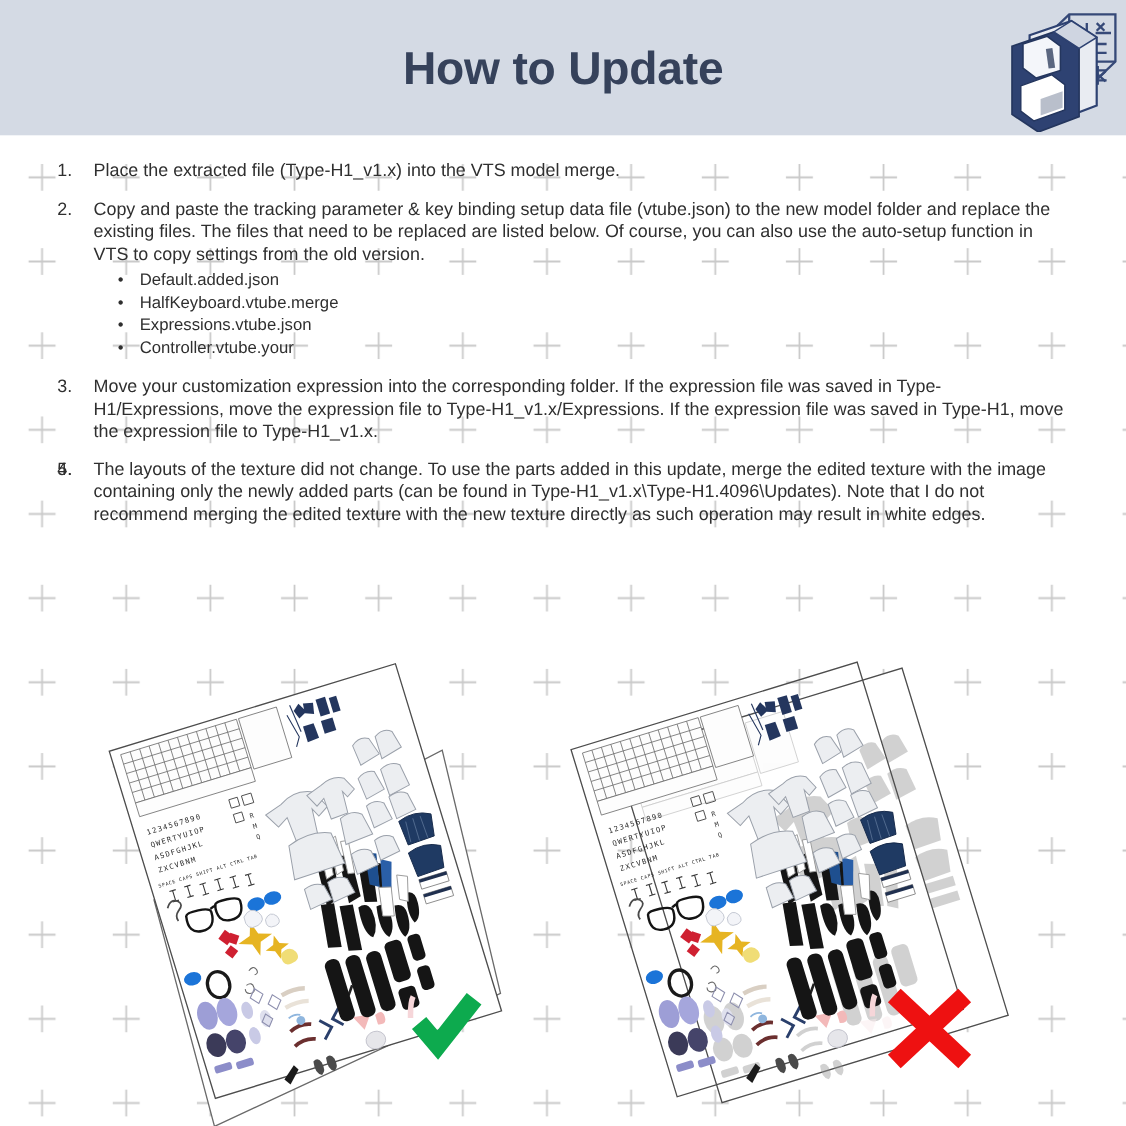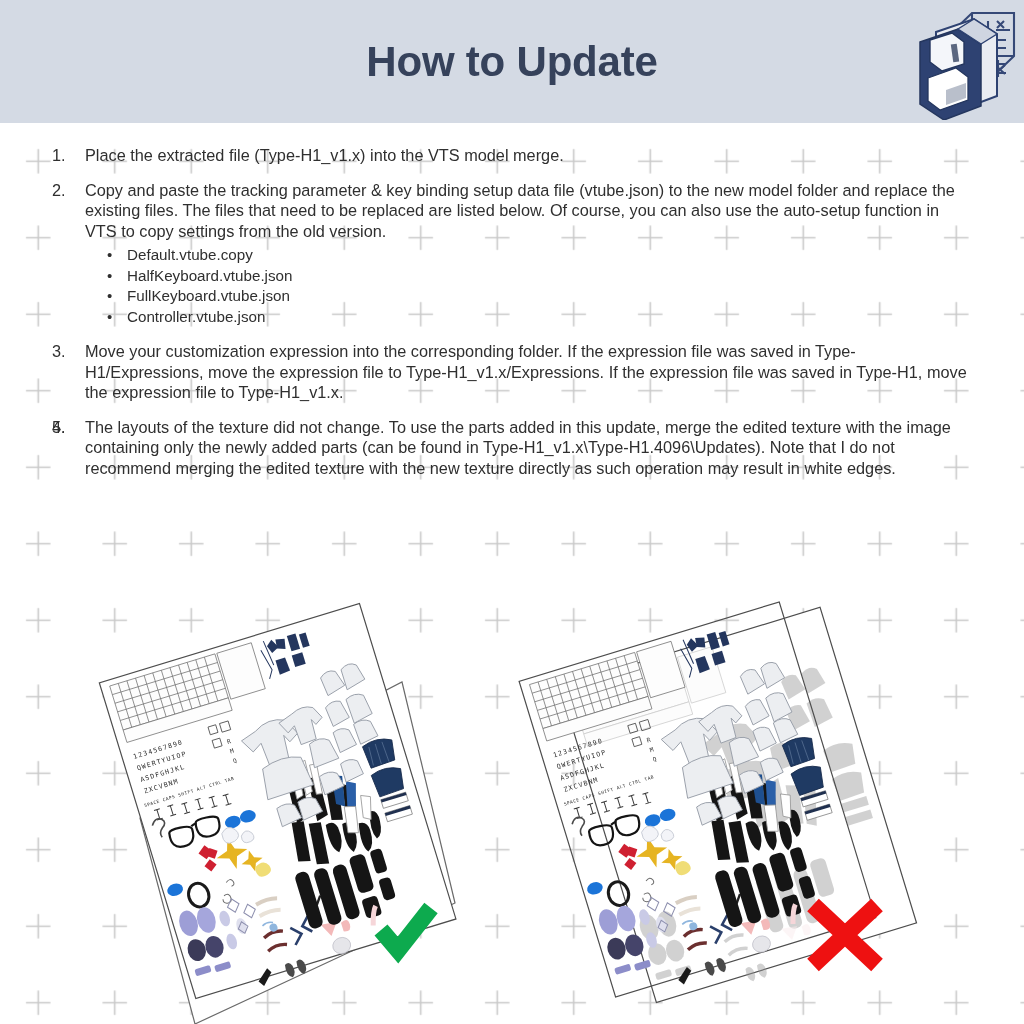--- a/index.html
+++ b/index.html
@@ -115,33 +115,33 @@
       <span class="num">1.</span>
       <span>Place the extracted file (Type-H1_v1.x) into the VTS model merge.</span>
     </li>
 
     <li>
       <span class="num">2.</span>
       <span>Copy and paste the tracking parameter &amp; key binding setup data file (vtube.json) to the new model folder and replace the existing files. The files that need to be replaced are listed below. Of course, you can also use the auto-setup function in VTS to copy settings from the old version.</span>
       <ul class="subs">
         <li>
           <span class="dot">•</span>
-          <span>Default.vtube.copy</span>
+          <span>Default.added.json</span>
         </li>
         <li>
           <span class="dot">•</span>
-          <span>HalfKeyboard.vtube.json</span>
+          <span>HalfKeyboard.vtube.merge</span>
         </li>
         <li>
           <span class="dot">•</span>
-          <span>FullKeyboard.vtube.json</span>
+          <span>Expressions.vtube.json</span>
         </li>
         <li>
           <span class="dot">•</span>
-          <span>Controller.vtube.json</span>
+          <span>Controller.vtube.your</span>
         </li>
       </ul>
     </li>
 
     <li>
       <span class="num">3.</span>
       <span>Move your customization expression into the corresponding folder. If the expression file was saved in Type-H1/Expressions, move the expression file to Type-H1_v1.x/Expressions. If the expression file was saved in Type-H1, move the expression file to Type-H1_v1.x.</span>
     </li>
 
     <li>

